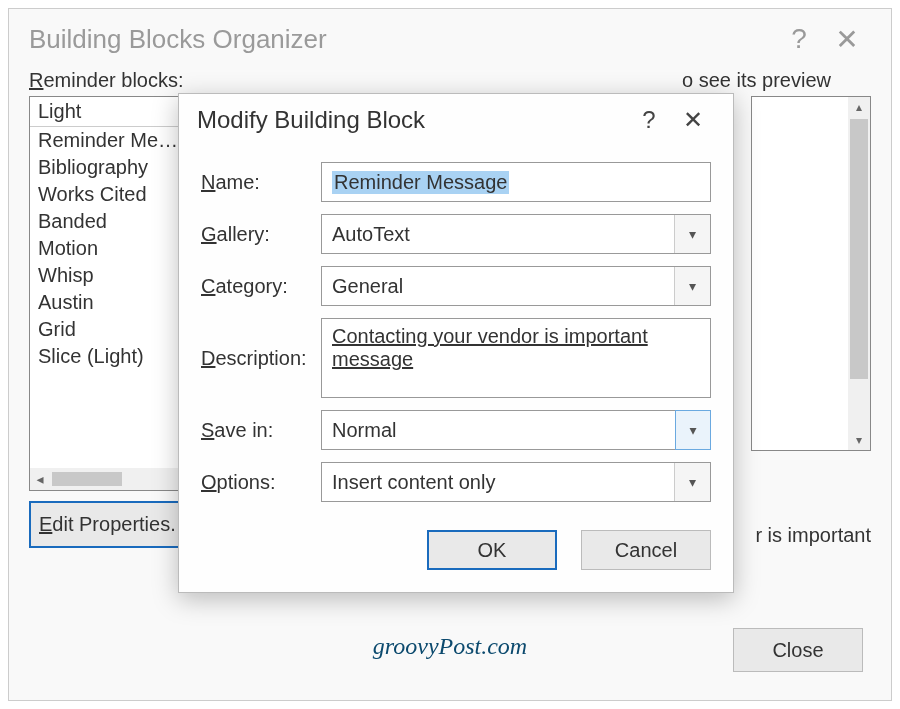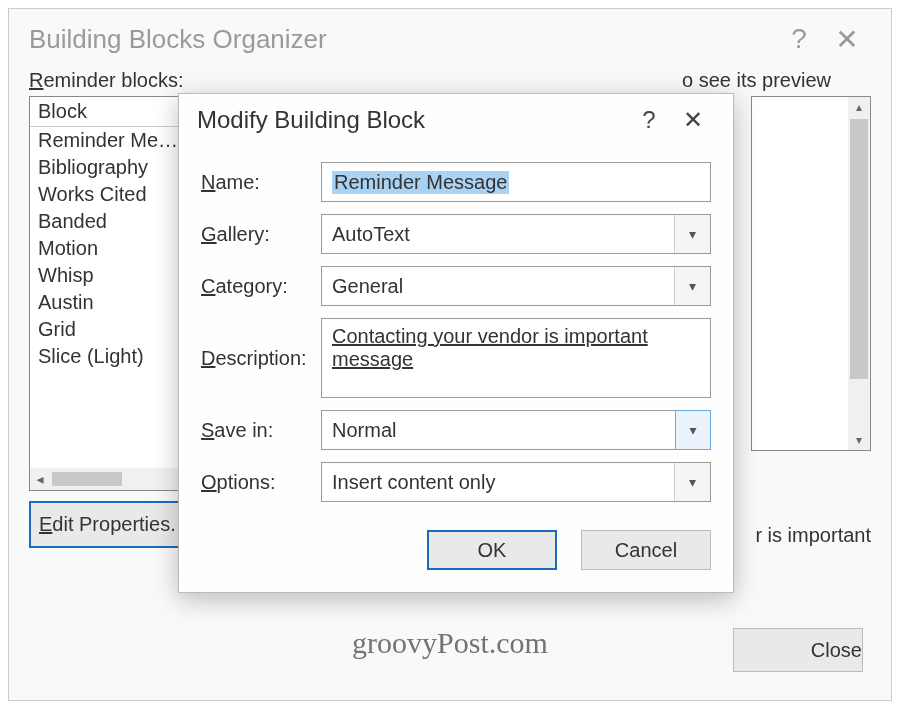--- a/index.html
+++ b/index.html
@@ -129,29 +129,30 @@
     overflow: hidden;
     white-space: nowrap;
   }
   .close-btn {
     position: absolute;
     right: 28px; bottom: 28px;
     background: #e9e9e9;
     border: 1px solid #bbb;
     width: 130px; height: 44px;
     font-size: 20px;
-    text-align: right; line-height: 42px;
+    text-align: center; line-height: 42px;
   }
   .watermark {
     position: absolute;
     left: 50%; bottom: 40px;
     transform: translateX(-50%);
     font-family: Georgia, "Times New Roman", serif;
-    font-size: 30px;
-    color: #737373;
+    font-style: italic;
+    font-size: 24px;
+    color: #0c4a6e;
   }
   
   .modal {
     position: absolute;
     left: 178px; top: 93px;
     width: 556px;
     background: #fefefe;
     border: 1px solid #bbb;
     box-shadow: 0 6px 24px rgba(0,0,0,0.25);
   }
@@ -236,21 +237,21 @@
     <span class="help">?</span>
     <span class="close">✕</span>
   </div>
   <div class="content">
     <div class="top-labels">
       <div class="left underline-first">Reminder blocks:</div>
       <div class="right">o see its preview</div>
     </div>
     <div class="layout">
       <div class="list-area">
-        <div class="list-header">Block</div>
+        <div class="list-header">Light</div>
         <ul class="list-items">
           <li>Reminder Me…</li>
           <li>Bibliography</li>
           <li>Works Cited</li>
           <li>Banded</li>
           <li>Motion</li>
           <li>Whisp</li>
           <li>Austin</li>
           <li>Grid</li>
           <li>Slice (Light)</li>

